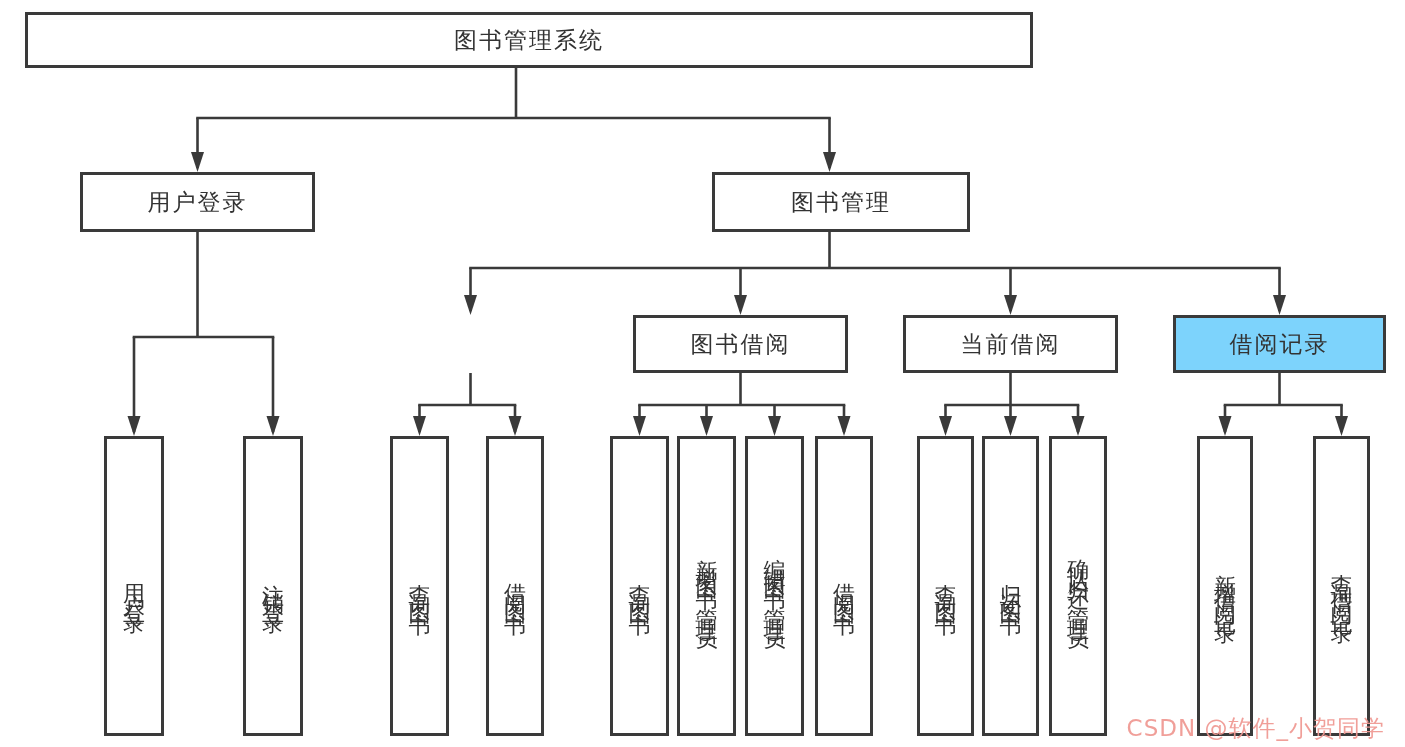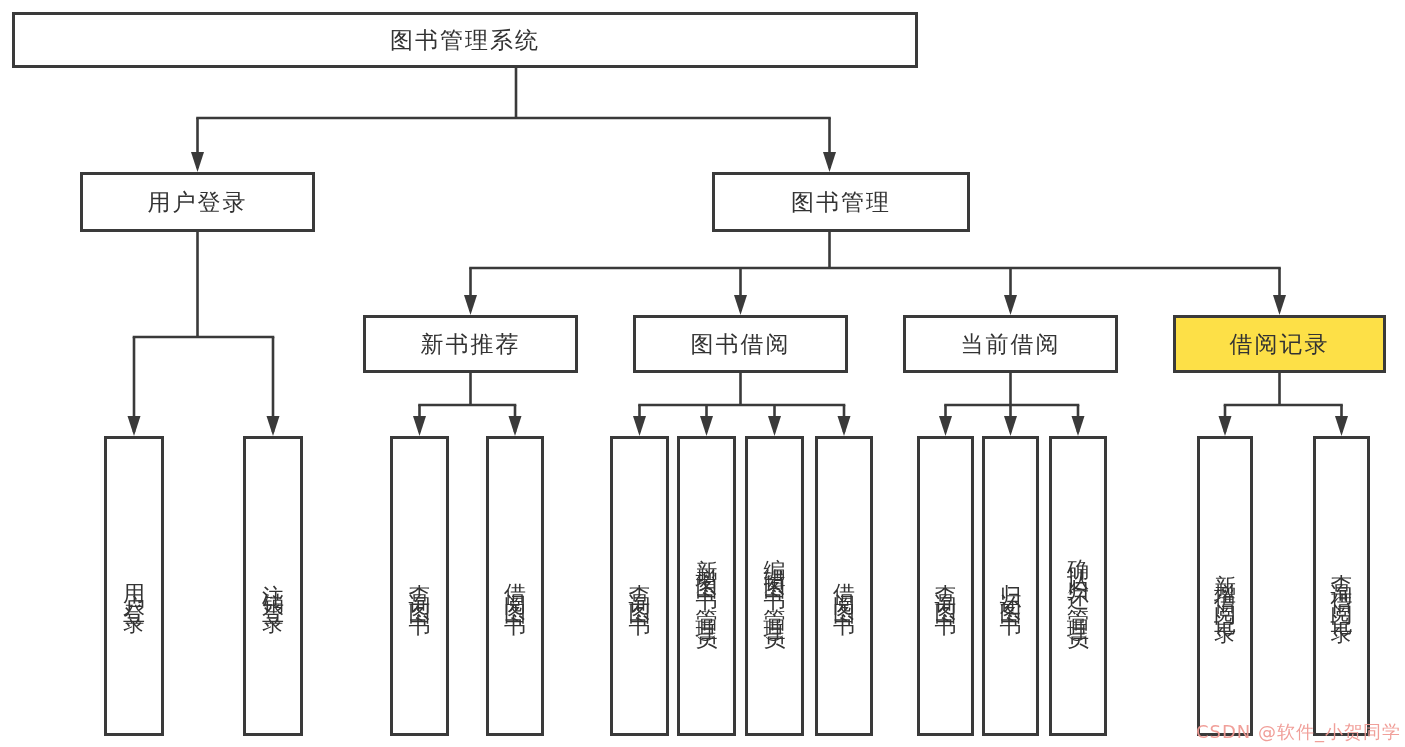--- a/index.html
+++ b/index.html
@@ -39,23 +39,23 @@
   }
   .node.vertical {
     writing-mode: vertical-rl;
     text-orientation: mixed;
     font-size: 22px;
     letter-spacing: 10px;
     white-space: normal;
   }
   #watermark {
     position: absolute;
-    right: 4px;
+    right: 20px;
     bottom: 3px;
-    font-size: 18px;
+    font-size: 23px;
     letter-spacing: 1px;
     color: #f09a94;
     opacity: 0.95;
     pointer-events: none;
   }
 </style>
 </head>
 <body>
 
 <div id="canvas">
@@ -107,27 +107,26 @@
       <line x1="1078" y1="405" x2="1078" y2="432" stroke="#3a3a3a" stroke-width="2.6"></line>
       <polygon points="1078,436 1071.5,416 1084.5,416" fill="#3a3a3a"></polygon>
       <line x1="1279.5" y1="373" x2="1279.5" y2="405" stroke="#3a3a3a" stroke-width="2.6"></line>
       <line x1="1223.7" y1="405" x2="1342.8" y2="405" stroke="#3a3a3a" stroke-width="2.6"></line>
       <line x1="1225" y1="405" x2="1225" y2="432" stroke="#3a3a3a" stroke-width="2.6"></line>
       <polygon points="1225,436 1218.5,416 1231.5,416" fill="#3a3a3a"></polygon>
       <line x1="1341.5" y1="405" x2="1341.5" y2="432" stroke="#3a3a3a" stroke-width="2.6"></line>
       <polygon points="1341.5,436 1335,416 1348,416" fill="#3a3a3a"></polygon>
     </svg>
   <div id="nodes">
-      <div class="node" style="left: 12px; top: 12px; width: 906px; height: 56px; border-color: rgb(58, 58, 58); background: rgb(255, 255, 255); color: rgb(51, 51, 51);">图书管理系统</div>
+      <div class="node" style="left: 25px; top: 12px; width: 1008px; height: 56px; border-color: rgb(58, 58, 58); background: rgb(255, 255, 255); color: rgb(51, 51, 51);">图书管理系统</div>
       <div class="node" style="left: 80px; top: 172px; width: 235px; height: 60px; border-color: rgb(58, 58, 58); background: rgb(255, 255, 255); color: rgb(51, 51, 51);">用户登录</div>
       <div class="node" style="left: 712px; top: 172px; width: 258px; height: 60px; border-color: rgb(58, 58, 58); background: rgb(255, 255, 255); color: rgb(51, 51, 51);">图书管理</div>
-      <div class="node" style="left: 363px; top: 315px; width: 215px; height: 58px; border-color: rgb(58, 58, 58); background: rgb(255, 255, 255); color: rgb(51, 51, 51);">新书推荐</div>
       <div class="node" style="left: 903px; top: 315px; width: 215px; height: 58px; border-color: rgb(58, 58, 58); background: rgb(255, 255, 255); color: rgb(51, 51, 51);">当前借阅</div>
       <div class="node" style="left: 633px; top: 315px; width: 215px; height: 58px; border-color: rgb(58, 58, 58); background: rgb(255, 255, 255); color: rgb(51, 51, 51);">图书借阅</div>
-      <div class="node" style="left: 1173px; top: 315px; width: 213px; height: 58px; border-color: rgb(58, 58, 58); background: #fde047; color: rgb(51, 51, 51);">借阅记录</div>
+      <div class="node" style="left: 1173px; top: 315px; width: 213px; height: 58px; border-color: rgb(58, 58, 58); background: #7dd3fc; color: rgb(51, 51, 51);">借阅记录</div>
       <div class="node vertical" style="left: 104px; top: 436px; width: 60px; height: 300px; border-color: rgb(58, 58, 58); background: rgb(255, 255, 255); color: rgb(51, 51, 51);">用户登录</div>
       <div class="node vertical" style="left: 243px; top: 436px; width: 60px; height: 300px; border-color: rgb(58, 58, 58); background: rgb(255, 255, 255); color: rgb(51, 51, 51);">注销登录</div>
       <div class="node vertical" style="left: 390px; top: 436px; width: 59px; height: 300px; border-color: rgb(58, 58, 58); background: rgb(255, 255, 255); color: rgb(51, 51, 51);">查询图书</div>
       <div class="node vertical" style="left: 486px; top: 436px; width: 58px; height: 300px; border-color: rgb(58, 58, 58); background: rgb(255, 255, 255); color: rgb(51, 51, 51);">借阅图书</div>
       <div class="node vertical" style="left: 610px; top: 436px; width: 59px; height: 300px; border-color: rgb(58, 58, 58); background: rgb(255, 255, 255); color: rgb(51, 51, 51);">查询图书</div>
       <div class="node vertical" style="left: 677px; top: 436px; width: 59px; height: 300px; border-color: rgb(58, 58, 58); background: rgb(255, 255, 255); color: rgb(51, 51, 51);">新增图书（管理员）</div>
       <div class="node vertical" style="left: 745px; top: 436px; width: 59px; height: 300px; border-color: rgb(58, 58, 58); background: rgb(255, 255, 255); color: rgb(51, 51, 51);">编辑图书（管理员）</div>
       <div class="node vertical" style="left: 815px; top: 436px; width: 58px; height: 300px; border-color: rgb(58, 58, 58); background: rgb(255, 255, 255); color: rgb(51, 51, 51);">借阅图书</div>
       <div class="node vertical" style="left: 917px; top: 436px; width: 57px; height: 300px; border-color: rgb(58, 58, 58); background: rgb(255, 255, 255); color: rgb(51, 51, 51);">查询图书</div>
       <div class="node vertical" style="left: 982px; top: 436px; width: 57px; height: 300px; border-color: rgb(58, 58, 58); background: rgb(255, 255, 255); color: rgb(51, 51, 51);">归还图书</div>

